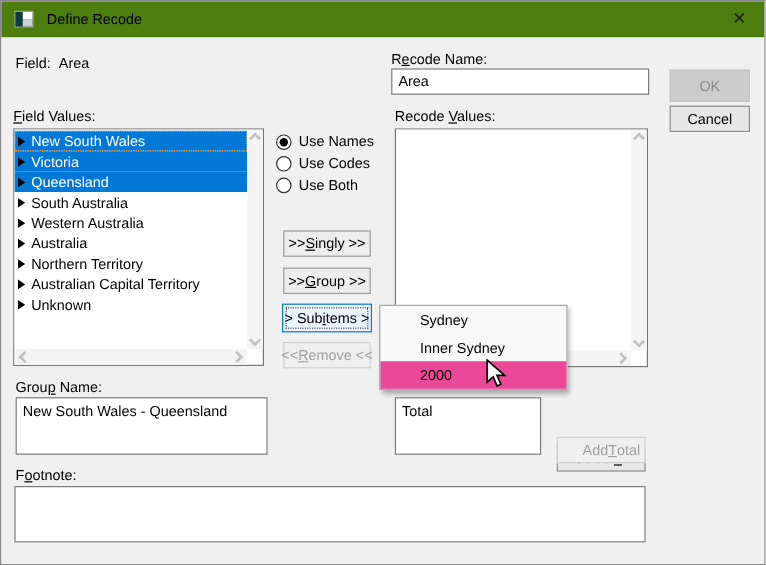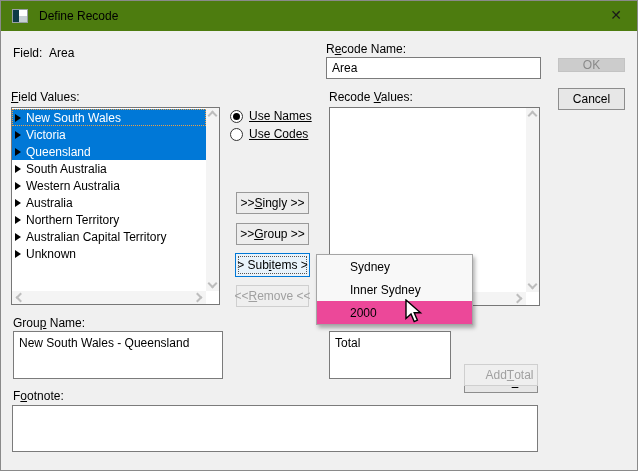--- a/index.html
+++ b/index.html
@@ -25,21 +25,21 @@
   .total-label{left:328px;top:311px;z-index:1;}
   .footnote-label{left:12px;top:388px;}
   
   .textbox{position:absolute;background:#fff;border:1px solid #7b7b7b;box-sizing:border-box;font-family:"Liberation Sans",sans-serif;font-size:12px;color:#000;}
   .recode-name-input{left:325px;top:56px;width:215px;height:22px;padding:0 5px;outline:none;}
   .group-box{left:12px;top:330px;width:210px;height:48px;padding:4px 5px;}
   .total-box{left:328px;top:330px;width:122px;height:48px;padding:4px 5px;}
   .footnote-box{left:11px;top:404px;width:526px;height:47px;padding:4px 5px;}
   
   .btn{position:absolute;display:flex;align-items:center;justify-content:center;background:#ededed;border:1px solid #999;box-sizing:border-box;white-space:nowrap;cursor:default;}
-  .btn-ok{left:557px;top:57px;width:67px;height:14px;background:#cccccc;border-color:#c3c3c3;color:#8a8a8a;}
+  .btn-ok{left:557px;top:57px;width:67px;height:27px;background:#cccccc;border-color:#c3c3c3;color:#8a8a8a;}
   .btn-cancel{left:557px;top:87px;width:67px;height:22px;background:#e7e7e7;border-color:#8d8d8d;}
   .btn-singly{left:235px;top:191px;width:73px;height:22px;}
   .btn-group{left:235px;top:222px;width:73px;height:22px;}
   .btn-subitems{left:234px;top:252px;width:75px;height:24px;background:#e9f3fb;border:1px solid #0078d7;outline:1px dotted #555;outline-offset:-4px;}
   .btn-remove{left:235px;top:284px;width:73px;height:22px;background:#efefef;border-color:#cfcfcf;color:#a0a0a0;}
   .btn-selectall{left:463px;top:334px;width:74px;height:22px;background:#e7e7e7;border-color:#8d8d8d;margin-top:36px;}
   .btn-addtotal{left:463px;top:363px;width:74px;height:22px;background:#efefef;border-color:#cfcfcf;color:#a0a0a0;padding-left:17px;}
   
   .listbox{position:absolute;background:#fff;border:1px solid #777;box-sizing:border-box;}
   .fv-box{left:10px;top:106px;width:209px;height:198px;}
@@ -51,21 +51,21 @@
   .chev-up{transform:rotate(135deg);}
   .chev-down{transform:rotate(-45deg);}
   .chev-left{transform:rotate(45deg);}
   .chev-right{transform:rotate(-135deg);}
   .fv-item{height:17px;display:flex;align-items:center;padding-left:3px;white-space:nowrap;}
   .fv-item .tri{width:0;height:0;border-left:6px solid #000;border-top:4px solid transparent;border-bottom:4px solid transparent;margin-right:5px;flex:0 0 auto;}
   .fv-item.selected{background:#0078d7;color:#fff;}
   .fv-item.focused{outline:1px dotted #eaa14a;outline-offset:-1px;}
   
   .radio-group{position:absolute;left:229px;top:106px;}
-  .radio-row{display:flex;align-items:center;height:18px;text-decoration:underline;}
+  .radio-row{display:flex;align-items:flex-end;height:18px;}
   .radio-circle{width:13px;height:13px;border:1px solid #333;border-radius:50%;background:#fff;margin-right:6px;box-sizing:border-box;position:relative;flex:0 0 auto;}
   .radio-circle.checked::after{content:"";position:absolute;left:2px;top:2px;right:2px;bottom:2px;background:#000;border-radius:50%;}
   
   .popup-menu{position:absolute;left:315px;top:253px;width:157px;background:#f8f8f8;border:1px solid #a5a5a5;box-shadow:2px 3px 4px rgba(0,0,0,0.3);z-index:10;box-sizing:border-box;}
   .menu-item{height:23px;display:flex;align-items:center;padding-left:33px;white-space:nowrap;}
   .menu-item.highlighted{background:#ec4899;}
   .cursor{position:absolute;left:404px;top:298px;z-index:11;pointer-events:none;}
 </style>
 </head>
 <body>
@@ -145,20 +145,24 @@
 
   <div class="radio-group">
       <div class="radio-row">
         <span class="radio-circle checked"></span>
         <span>Use Names</span>
       </div>
       <div class="radio-row">
         <span class="radio-circle"></span>
         <span>Use Codes</span>
       </div>
+      <div class="radio-row">
+        <span class="radio-circle"></span>
+        <span>Use Both</span>
+      </div>
     </div>
 
   <div class="btn btn-singly">&gt;&gt; <u>S</u>ingly &gt;&gt;</div>
   <div class="btn btn-group">&gt;&gt; <u>G</u>roup &gt;&gt;</div>
   <div class="btn btn-subitems">&gt; Sub<u>i</u>tems &gt;</div>
   <div class="btn btn-remove">&lt;&lt; <u>R</u>emove &lt;&lt;</div>
 
   <span class="lbl rv-label">Recode <u>V</u>alues:</span>
   <div class="listbox rv-box">
     <div class="lb-list"></div>

